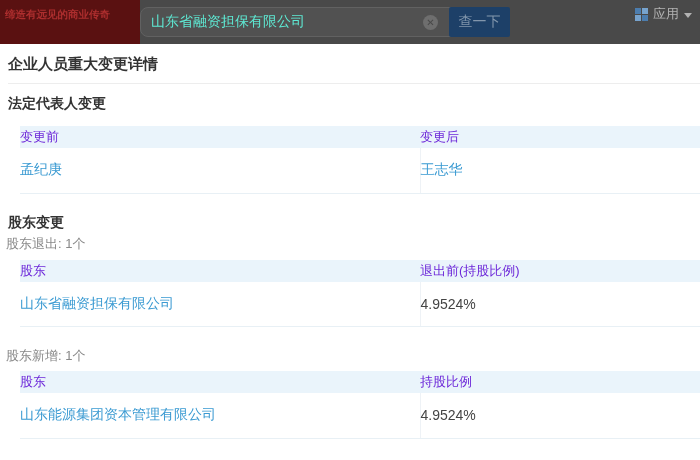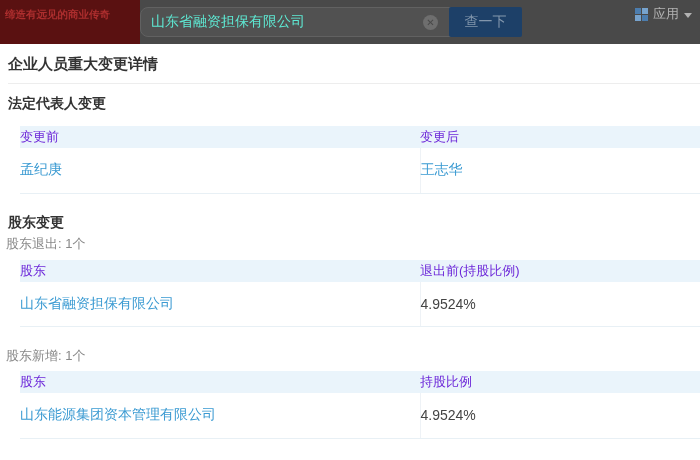--- a/index.html
+++ b/index.html
@@ -44,21 +44,21 @@
     width: 15px; height: 15px;
     border-radius: 50%;
     background: #6e6e6e;
     color: #494949;
     font-size: 10px; line-height: 15px;
     text-align: center;
     cursor: pointer;
   }
   .search-btn {
     position: absolute; left: 449px; top: 7px;
-    width: 73px; height: 30px;
+    width: 61px; height: 30px;
     background: #1d4068;
     border: none; border-radius: 2px;
     color: #8296ac;
     font-size: 14px;
     cursor: pointer;
     font-family: inherit;
   }
   .apps {
     position: absolute; right: 8px; top: 0;
     height: 28px;

